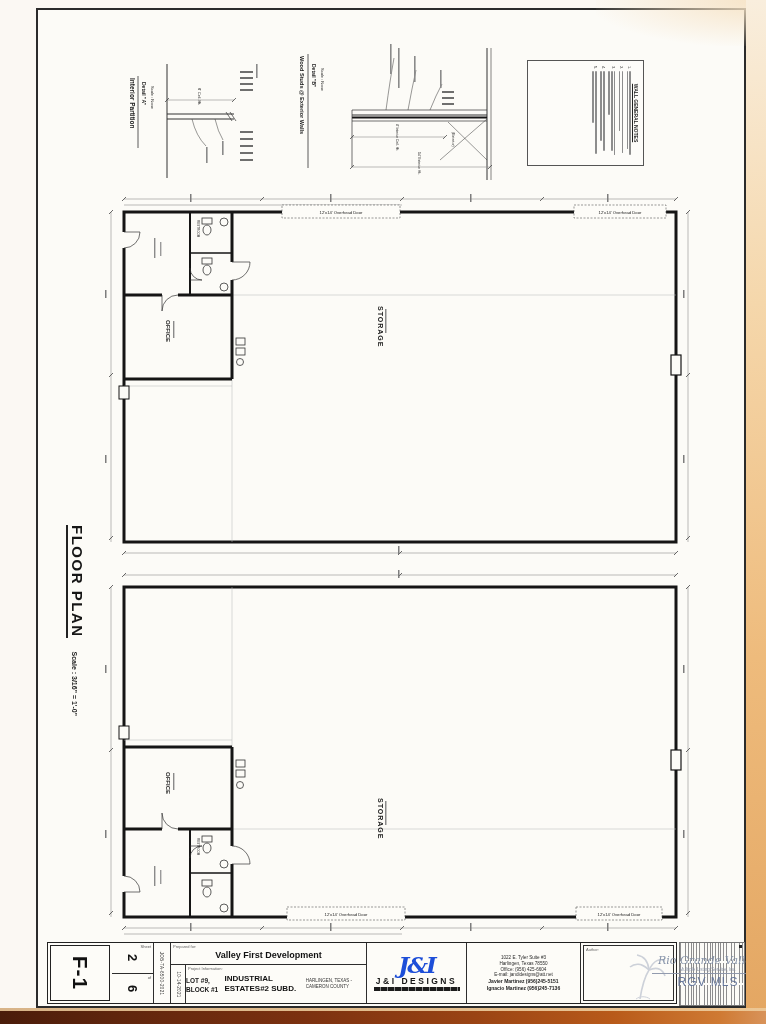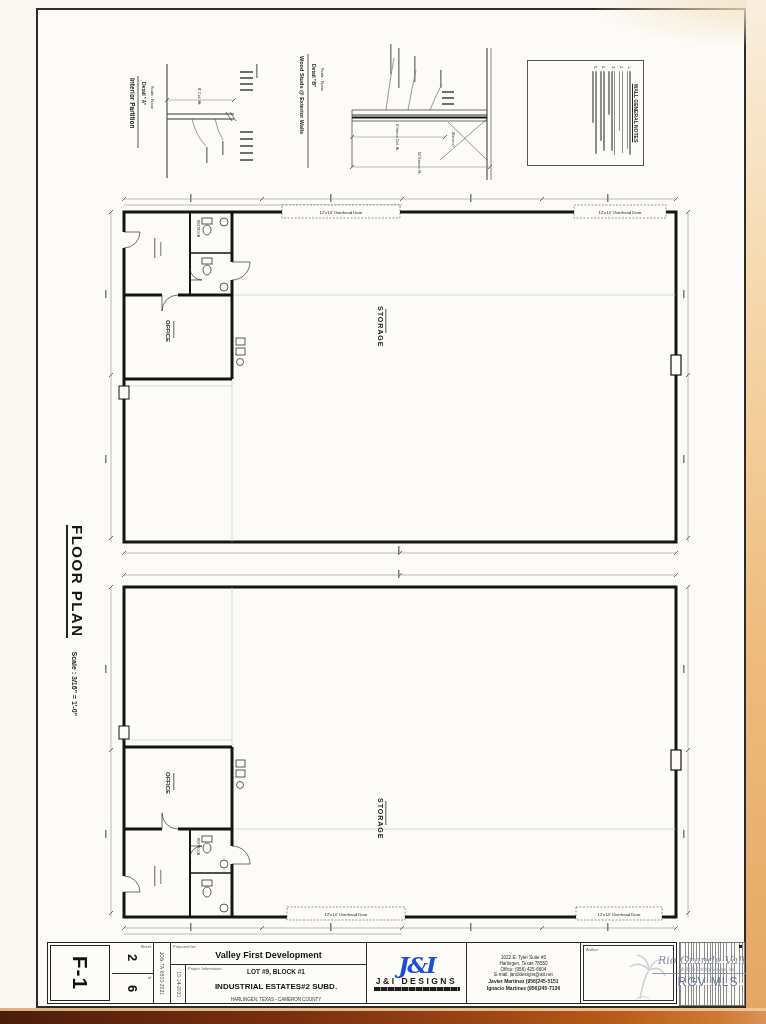--- a/index.html
+++ b/index.html
@@ -48,21 +48,21 @@
   .num-lab{position:absolute;top:1px;right:2px;font-size:4px;color:#555;}
   .job-cell{width:17px;display:flex;align-items:center;justify-content:center;overflow:hidden;}
   .vtext-sm{transform:rotate(90deg);white-space:nowrap;font-size:4.5px;color:#333;letter-spacing:.3px;}
   .proj-cell{width:196px;display:flex;flex-direction:column;}
   .client-row{height:21px;position:relative;display:flex;align-items:center;justify-content:center;
     border-bottom:1px solid #2d2d2d;}
   .micro-lab{position:absolute;top:1px;left:2px;font-size:4px;color:#666;}
   .client-name{font-size:9px;font-weight:bold;color:#111;margin-top:3px;text-align:right;}
   .proj-row{flex:1;display:flex;}
   .date-strip{width:14px;border-right:1px solid #2d2d2d;display:flex;align-items:center;justify-content:center;overflow:hidden;}
-  .proj-info{flex:1;position:relative;display:flex;flex-direction:column;align-items:center;justify-content:space-between;line-height:1.25;}
+  .proj-info{flex:1;position:relative;display:flex;align-items:center;justify-content:space-between;line-height:1.25;}
   .proj-l1{font-size:6.5px;font-weight:bold;color:#161616;margin-top:3px;}
   .proj-l2{font-size:8px;font-weight:bold;color:#111;}
   .proj-l3{font-size:4.5px;color:#333;}
   .logo-cell{width:100px;display:flex;flex-direction:column;align-items:center;justify-content:center;}
   .logo-mono{font-family:"DejaVu Serif",serif;font-style:italic;font-weight:bold;font-size:23px;
     color:#1d4ed8;line-height:20px;letter-spacing:-2px;}
   .logo-name{font-size:8.5px;font-weight:bold;letter-spacing:2.5px;color:#161616;margin-top:1px;}
   .logo-strip{width:86px;height:4px;margin-top:1px;background:
     repeating-linear-gradient(90deg,#1c1c1c 0 6px,#8c8c8c 6px 7px);}
   .addr-cell{width:114px;display:flex;flex-direction:column;align-items:center;justify-content:center;

